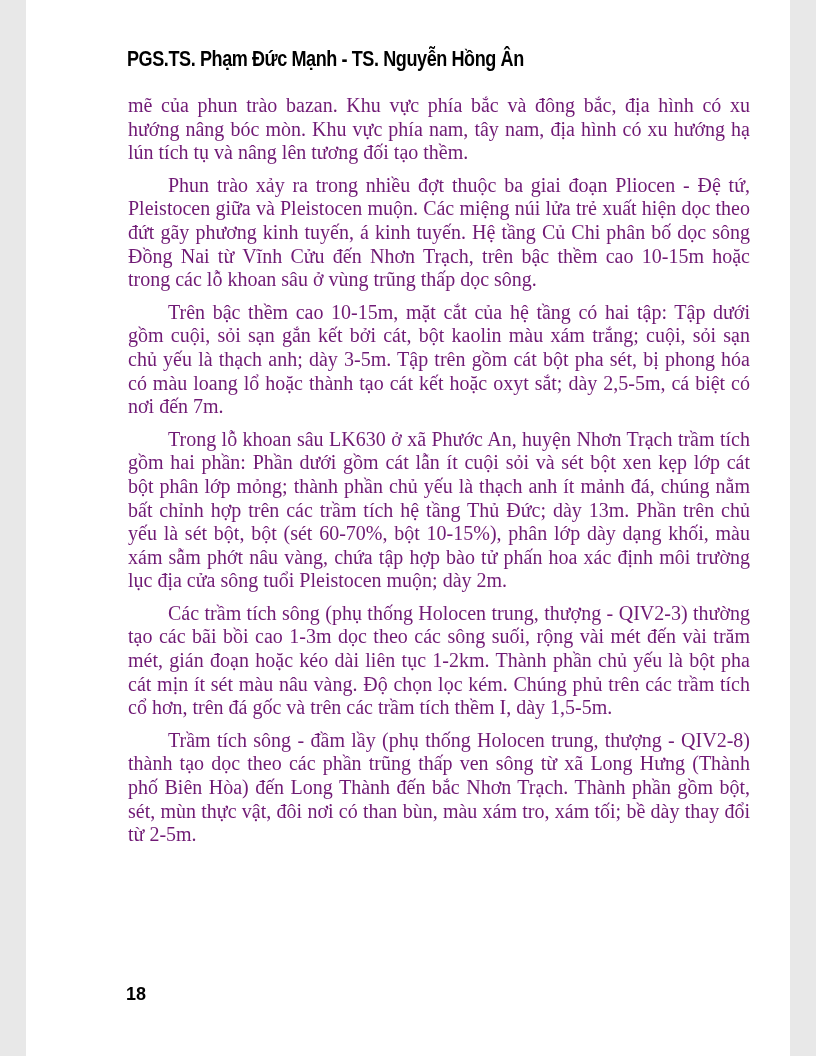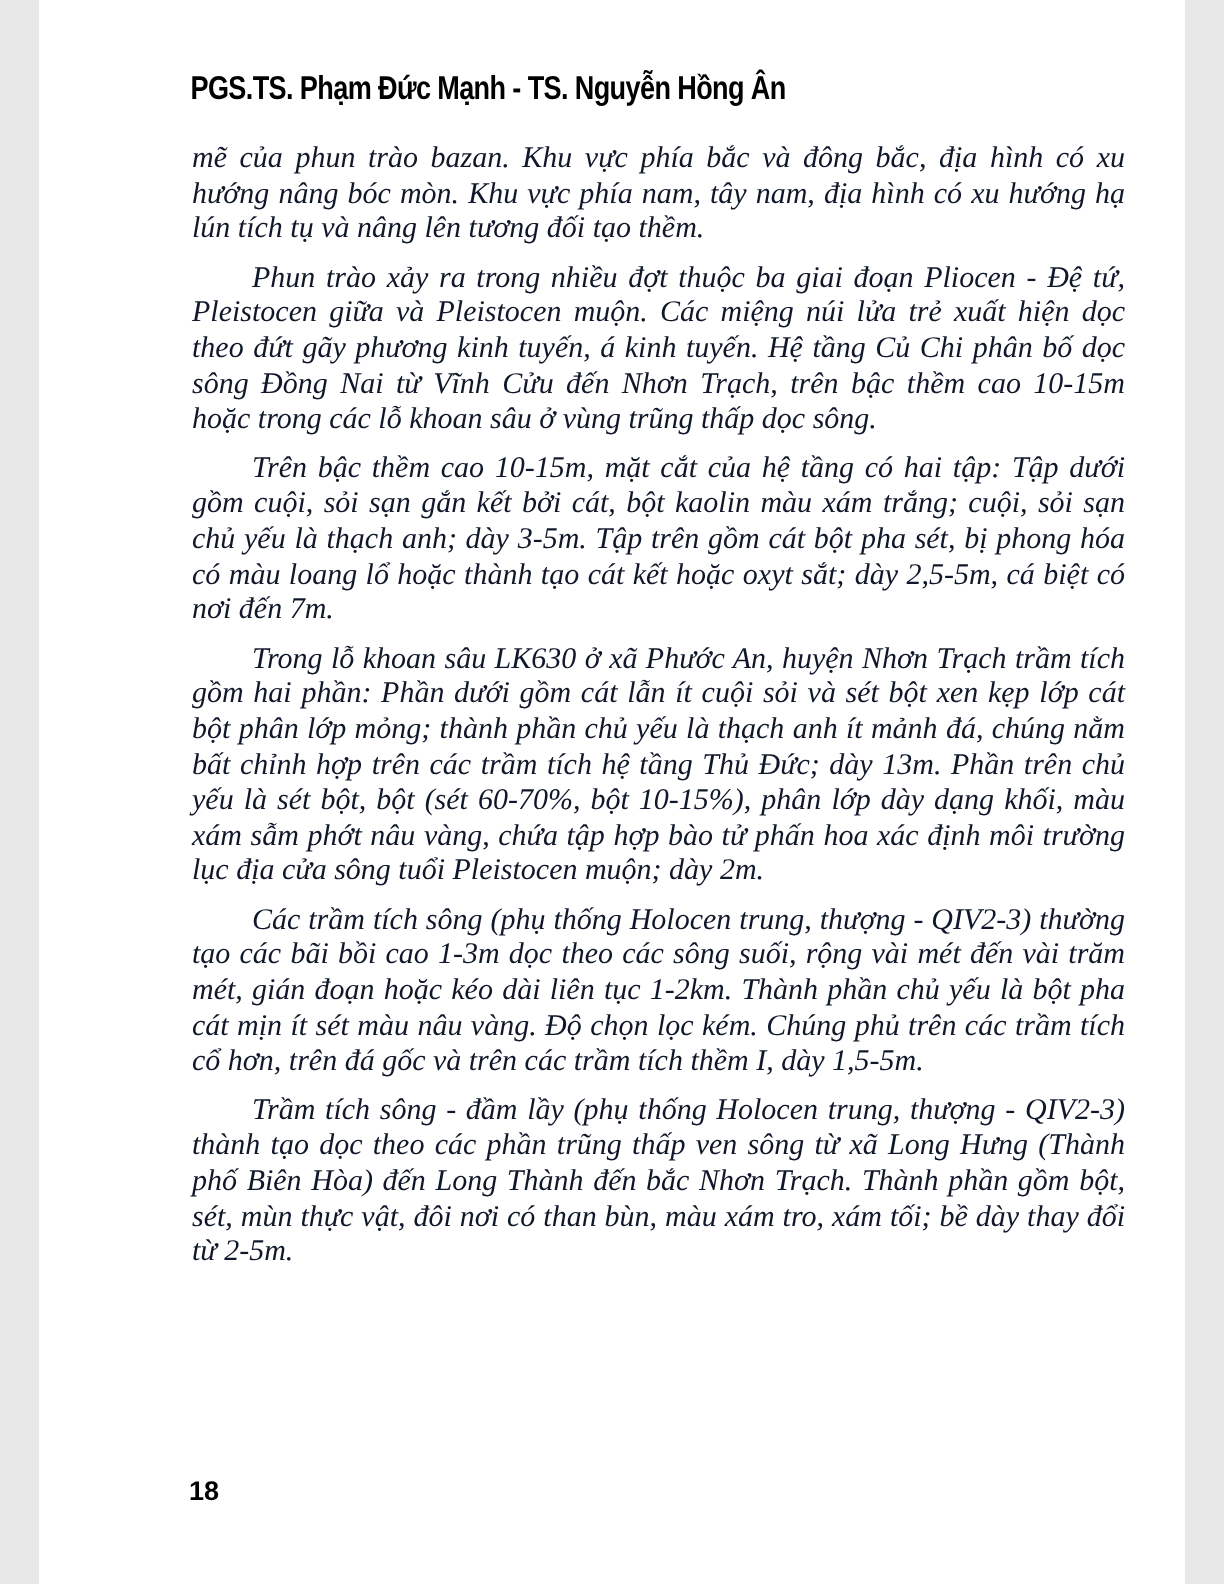--- a/index.html
+++ b/index.html
@@ -32,22 +32,21 @@
     left: 102px;
     top: 94px;
     width: 622px;
   }
   .content p {
     margin: 0 0 9px 0;
     font-size: 20px;
     line-height: 23.6px;
     text-align: justify;
     text-indent: 40px;
-    color: #0f172a;
-    font-style: italic;
+    color: #701a75;
   }
   .content p.no-indent { text-indent: 0; }
   .page-number {
     position: absolute;
     left: 100px;
     top: 984px;
     font-family: "Liberation Sans", "DejaVu Sans", sans-serif;
     font-weight: bold;
     font-size: 18px;
     color: #000;
@@ -59,18 +58,18 @@
 <div class="page">
 
   <div class="author-header">PGS.TS. Phạm Đức Mạnh - TS. Nguyễn Hồng Ân</div>
 
   <div class="content">
     <p class="no-indent">mẽ của phun trào bazan. Khu vực phía bắc và đông bắc, địa hình có xu hướng nâng bóc mòn. Khu vực phía nam, tây nam, địa hình có xu hướng hạ lún tích tụ và nâng lên tương đối tạo thềm.</p>
     <p>Phun trào xảy ra trong nhiều đợt thuộc ba giai đoạn Pliocen - Đệ tứ, Pleistocen giữa và Pleistocen muộn. Các miệng núi lửa trẻ xuất hiện dọc theo đứt gãy phương kinh tuyến, á kinh tuyến. Hệ tầng Củ Chi phân bố dọc sông Đồng Nai từ Vĩnh Cửu đến Nhơn Trạch, trên bậc thềm cao 10-15m hoặc trong các lỗ khoan sâu ở vùng trũng thấp dọc sông.</p>
     <p>Trên bậc thềm cao 10-15m, mặt cắt của hệ tầng có hai tập: Tập dưới gồm cuội, sỏi sạn gắn kết bởi cát, bột kaolin màu xám trắng; cuội, sỏi sạn chủ yếu là thạch anh; dày 3-5m. Tập trên gồm cát bột pha sét, bị phong hóa có màu loang lổ hoặc thành tạo cát kết hoặc oxyt sắt; dày 2,5-5m, cá biệt có nơi đến 7m.</p>
     <p>Trong lỗ khoan sâu LK630 ở xã Phước An, huyện Nhơn Trạch trầm tích gồm hai phần: Phần dưới gồm cát lẫn ít cuội sỏi và sét bột xen kẹp lớp cát bột phân lớp mỏng; thành phần chủ yếu là thạch anh ít mảnh đá, chúng nằm bất chỉnh hợp trên các trầm tích hệ tầng Thủ Đức; dày 13m. Phần trên chủ yếu là sét bột, bột (sét 60-70%, bột 10-15%), phân lớp dày dạng khối, màu xám sẫm phớt nâu vàng, chứa tập hợp bào tử phấn hoa xác định môi trường lục địa cửa sông tuổi Pleistocen muộn; dày 2m.</p>
     <p>Các trầm tích sông (phụ thống Holocen trung, thượng - QIV2-3) thường tạo các bãi bồi cao 1-3m dọc theo các sông suối, rộng vài mét đến vài trăm mét, gián đoạn hoặc kéo dài liên tục 1-2km. Thành phần chủ yếu là bột pha cát mịn ít sét màu nâu vàng. Độ chọn lọc kém. Chúng phủ trên các trầm tích cổ hơn, trên đá gốc và trên các trầm tích thềm I, dày 1,5-5m.</p>
-    <p>Trầm tích sông - đầm lầy (phụ thống Holocen trung, thượng - QIV2-3) thành tạo dọc theo các phần trũng thấp ven sông từ xã Long Hưng (Thành phố Biên Hòa) đến Long Thành đến bắc Nhơn Trạch. Thành phần gồm bột, sét, mùn thực vật, đôi nơi có than bùn, màu xám tro, xám tối; bề dày thay đổi từ 2-5m.</p>
+    <p>Trầm tích sông - đầm lầy (phụ thống Holocen trung, thượng - QIV2-8) thành tạo dọc theo các phần trũng thấp ven sông từ xã Long Hưng (Thành phố Biên Hòa) đến Long Thành đến bắc Nhơn Trạch. Thành phần gồm bột, sét, mùn thực vật, đôi nơi có than bùn, màu xám tro, xám tối; bề dày thay đổi từ 2-5m.</p>
   </div>
 
   <div class="page-number">18</div>
 
 </div>
 
 </body></html>

